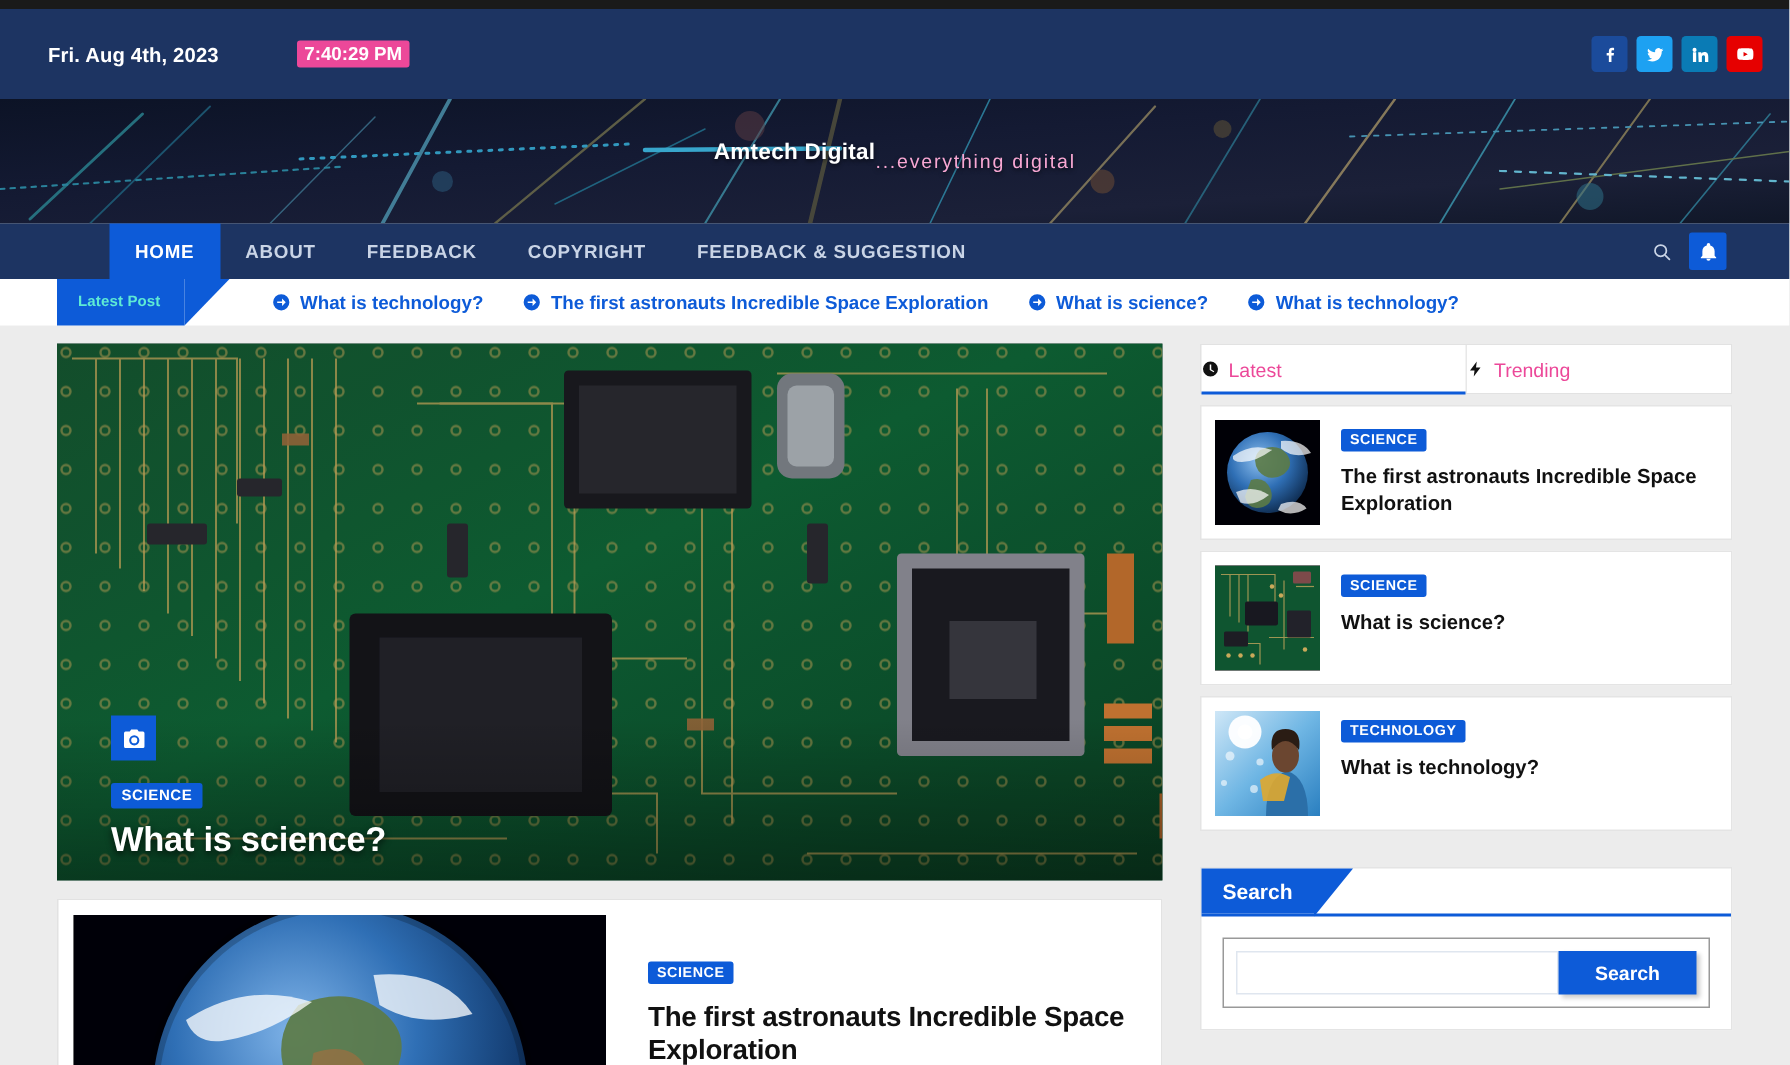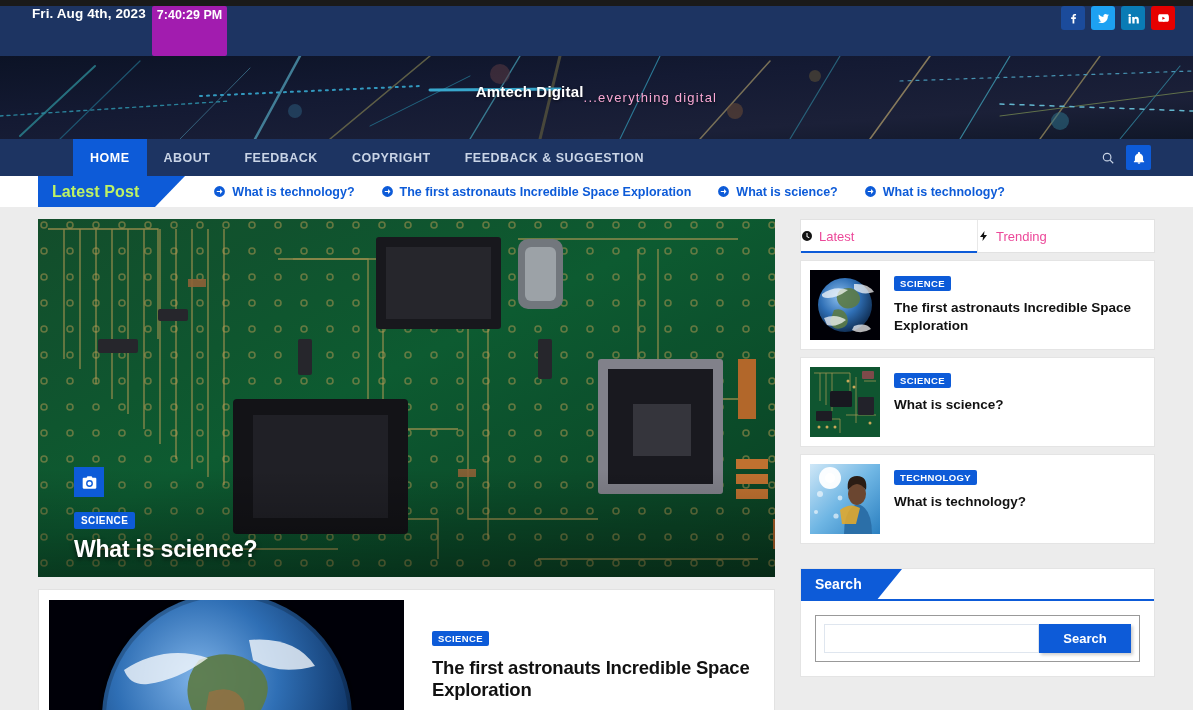--- a/index.html
+++ b/index.html
@@ -8,31 +8,32 @@
     overflow: hidden;
     background: #ececec;
     font-family: "Liberation Sans", sans-serif;
   }
 
   
   .top-strip { height: 6px; background: #1a1a1a; }
 
   
   .topbar {
-    height: 50px; background: #1d3462;
-    display: flex; 
+    height: 60px; background: #1d3462;
+    display: flex; align-items: center;
     padding: 0 18px 0 32px;
+    gap: 28px;
   }
   .date-text {
     color: #fff; font-size: 13.5px; font-weight: bold;
     letter-spacing: .1px;
   }
   .time-badge {
-    background: #a21caf; color: #fff; font-size: 12.5px; font-weight: bold;
-    padding: 2px 5px; margin-left: 6px; border-radius: 2px;
+    background: #ec4899; color: #fff; font-size: 12.5px; font-weight: bold;
+    padding: 2px 5px; margin-left: 24px; border-radius: 2px;
   }
   .social-wrap { margin-left: auto; display: flex; gap: 6px; }
   .social-btn {
     width: 24px; height: 24px; border-radius: 3px;
     display: flex; align-items: center; justify-content: center;
     cursor: pointer;
   }
   .social-btn svg { width: 13px; height: 13px; fill: #fff; }
   .sb-facebook { background: #1b4b9b; }
   .sb-twitter  { background: #1da1f2; }
@@ -84,21 +85,21 @@
   .nav-icon-btn.bell { background: #0d5bd8; }
   .nav-icon-btn.bell svg { fill: #fff; }
 
   
   .ticker {
     height: 31px; background: #fff;
     display: flex; align-items: stretch; position: relative;
     padding-left: 38px;
   }
   .ticker-label {
-    background: #0d5bd8; color: #bef264; font-size: 16px; font-weight: bold;
+    background: #0d5bd8; color: #5eead4; font-size: 10px; font-weight: bold;
     display: flex; align-items: center; padding: 0 16px 0 14px;
     position: relative; letter-spacing: .1px;
   }
   .ticker-label::after {
     content: ""; position: absolute; right: -30px; top: 0;
     border-top: 31px solid #0d5bd8;
     border-right: 30px solid transparent;
   }
   .ticker-items {
     display: flex; align-items: center; gap: 26px;

